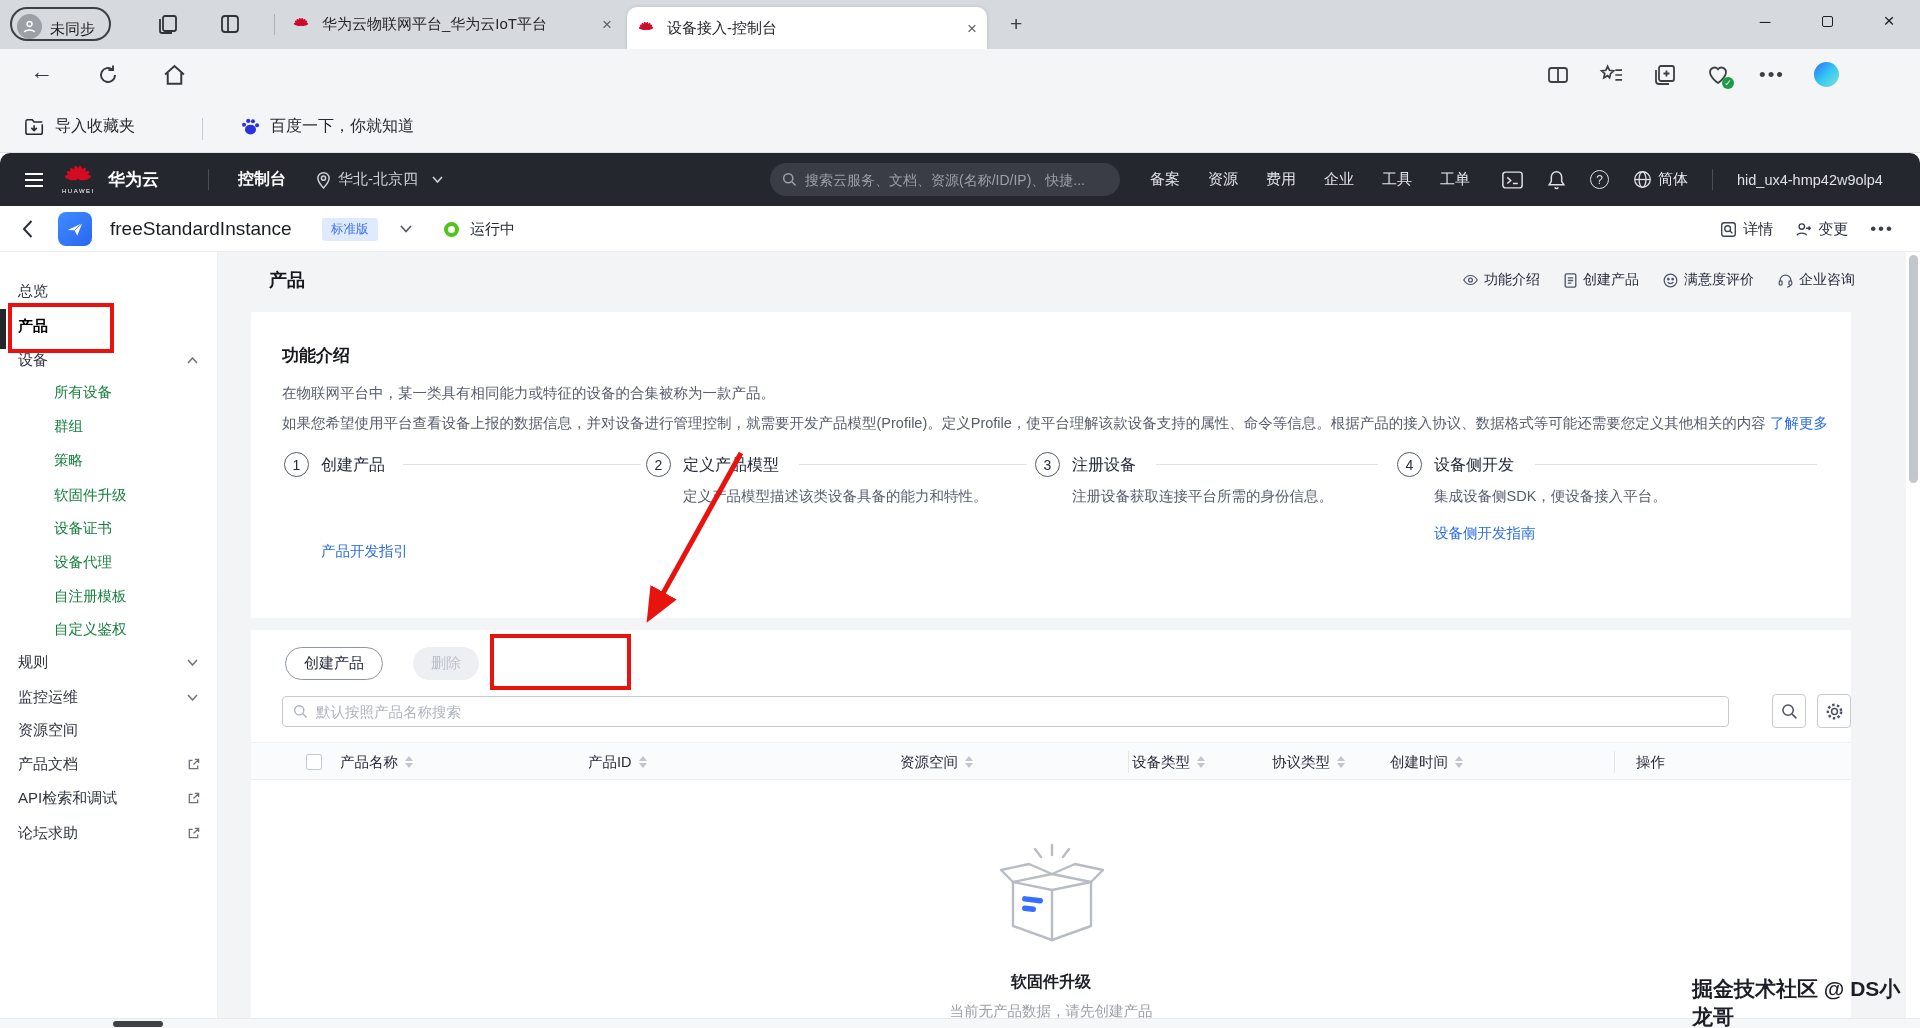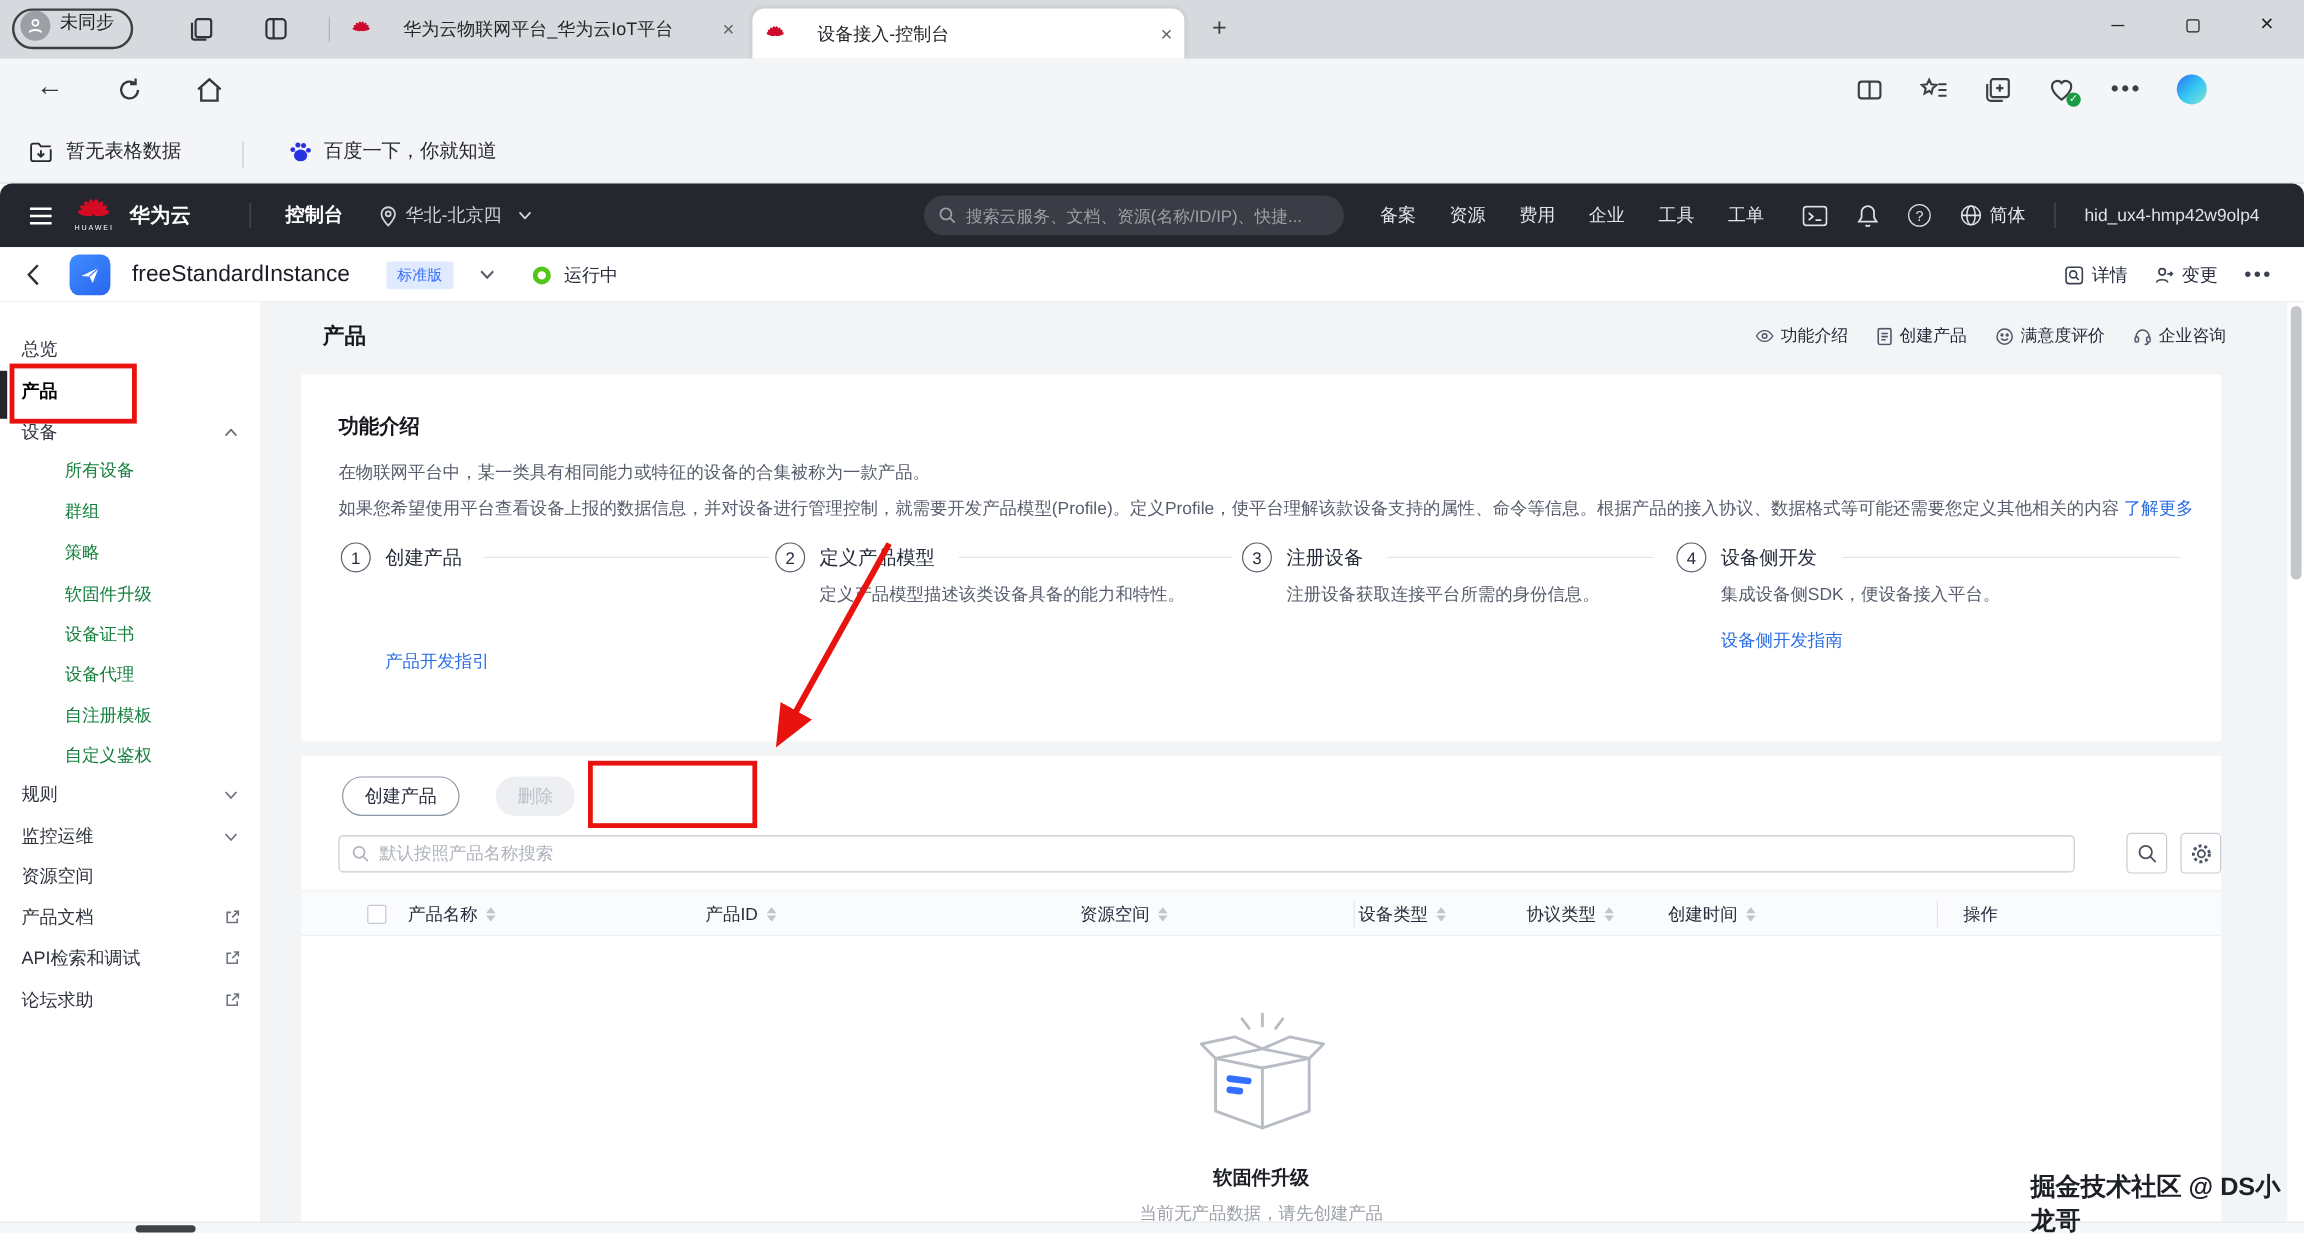--- a/index.html
+++ b/index.html
@@ -2,25 +2,25 @@
 <html><head>
 <meta charset="utf-8">
 <style>
   *{box-sizing:border-box;margin:0;padding:0}
   html,body{width:1920px;height:1028px;overflow:hidden;font-family:"Liberation Sans","DejaVu Sans",sans-serif;background:#fff}
   .stage{position:relative;width:1920px;height:1028px;overflow:hidden}
   svg{display:block}
 
   
   .tabbar{position:absolute;left:0;top:0;width:1920px;height:49px;background:#d6d9dd}
-  .profile-pill{position:absolute;left:10px;top:7px;height:34px;padding:0 14px 0 5px;border:2px solid #3c4043;border-radius:18px;display:flex;align-items:flex-start;gap:8px;color:#202124;font-size:15px}
+  .profile-pill{position:absolute;left:10px;top:7px;height:34px;padding:0 14px 0 5px;border:2px solid #3c4043;border-radius:18px;display:flex;align-items:flex-end;gap:8px;color:#202124;font-size:15px}
   .avatar{width:25px;height:25px;border-radius:50%;background:#9aa0a6;display:flex;align-items:center;justify-content:center}
   .tabstrip-ic{position:absolute;top:12px;color:#30343a}
   .tab-divider{position:absolute;left:274px;top:14px;width:1px;height:21px;background:#aeb2b8}
-  .tab{position:absolute;top:0;height:49px;display:flex;align-items:center;gap:26px;padding:0 10px;font-size:15px;color:#24262b}
+  .tab{position:absolute;top:0;height:49px;display:flex;align-items:center;gap:12px;padding:0 10px;font-size:15px;color:#24262b}
   .tab.inactive{left:282px;width:340px}
   .tab.active{left:627px;width:360px;top:7px;height:42px;background:#fff;border-radius:10px 10px 0 0;box-shadow:0 0 4px rgba(0,0,0,.12)}
   .tab-title{white-space:nowrap;overflow:hidden;max-width:256px}
   .tab-close{font-size:17px;color:#5f6368;margin-left:auto;line-height:1}
   .newtab{position:absolute;left:1010px;top:13px;font-size:21px;color:#3c4043;line-height:1}
   .wincontrols{position:absolute;right:0;top:0;height:42px;display:flex}
   .winbtn{width:62px;height:42px;display:flex;align-items:center;justify-content:center;color:#202124;font-size:15px}
   .winbox{width:11px;height:11px;border:1.4px solid #202124;border-radius:2px}
 
   
@@ -258,21 +258,21 @@
     </span>
   </div>
 
   <div class="bookbar">
     <span class="bm" style="left:24px">
       <svg width="22" height="20" viewBox="0 0 24 22" fill="none" stroke="#27292e" stroke-width="1.7">
           <path d="M2 5a2 2 0 0 1 2-2h5l2 2.5h9"></path>
           <path d="M2 5v12a2 2 0 0 0 2 2h14a2 2 0 0 0 2-2V8"></path>
           <path d="m8 13 3 3 3-3M11 16v-6" transform="translate(0,-1)"></path>
         </svg>
-      <span>暂无表格数据</span>
+      <span>导入收藏夹</span>
     </span>
     <span class="bm-divider"></span>
     <span class="bm" style="left:240px">
       <svg width="21" height="21" viewBox="0 0 24 24" fill="#2932e1">
           <ellipse cx="12" cy="15.5" rx="6.3" ry="5.6"></ellipse>
           <circle cx="4.6" cy="10" r="2.3"></circle>
           <circle cx="9.4" cy="5.6" r="2.4"></circle>
           <circle cx="14.8" cy="6" r="2.4"></circle>
           <circle cx="19.5" cy="10.6" r="2.3"></circle>
         </svg>

